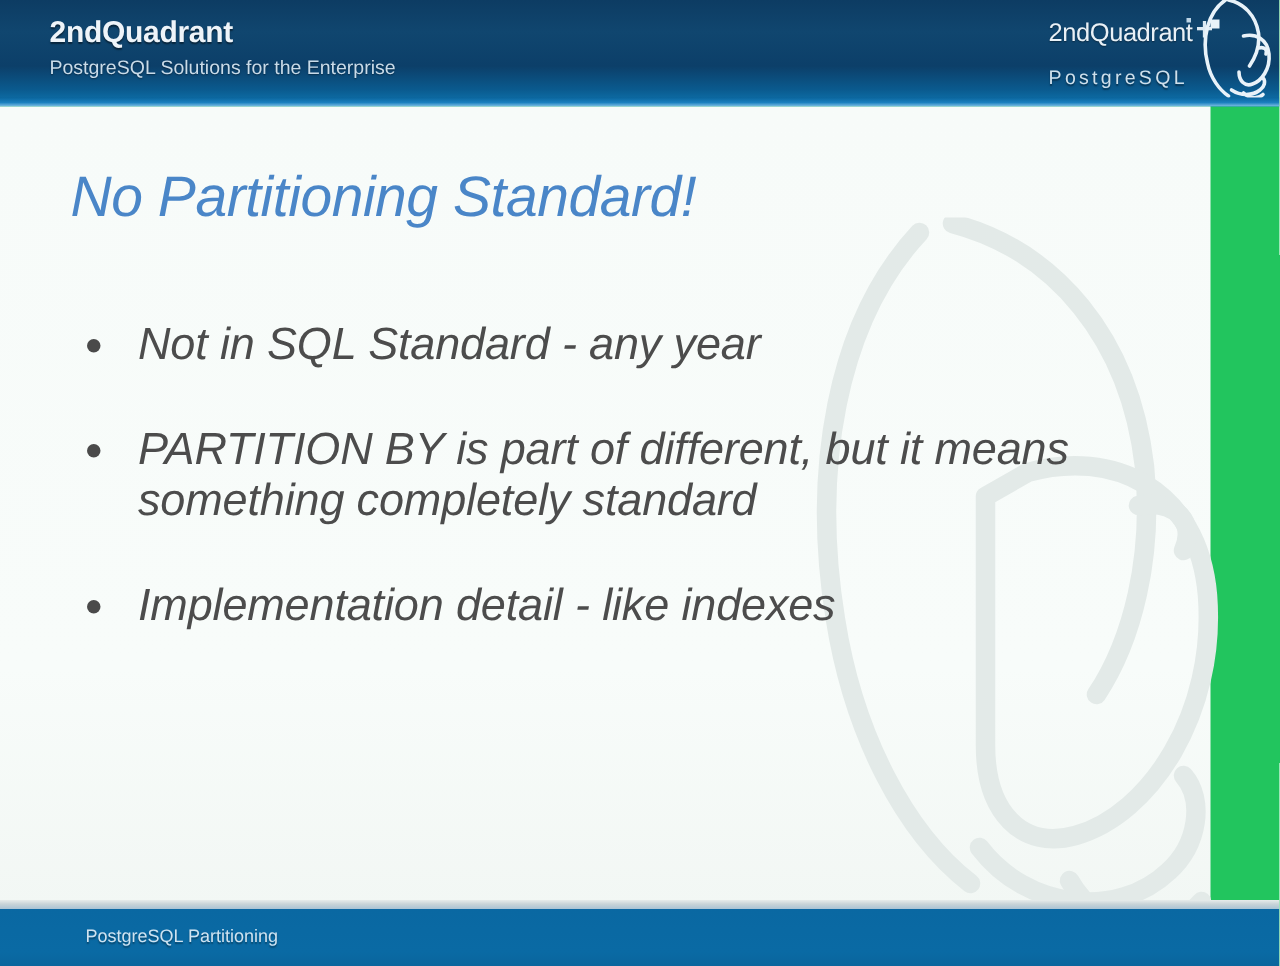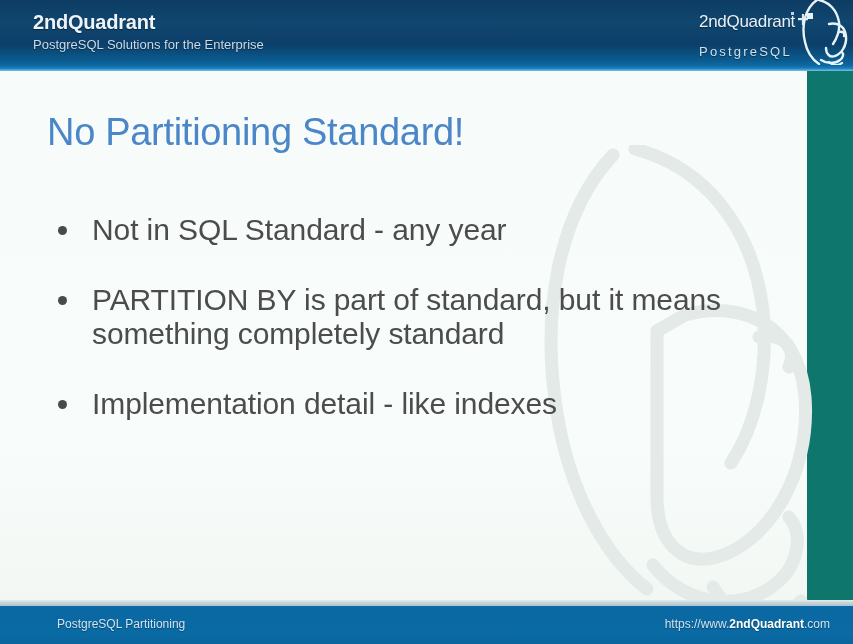--- a/index.html
+++ b/index.html
@@ -5,21 +5,21 @@
   html, body {
     margin: 0;
     padding: 0;
     background: #ffffff;
   }
   #slide {
     position: relative;
     width: 853px;
     height: 644px;
     overflow: hidden;
-    background: #0f766e;
+    background: #22c55e;
     font-family: "Liberation Sans", sans-serif;
   }
 
   
   .header {
     position: absolute;
     left: 0; top: 0;
     width: 853px;
     height: 71px;
     background: linear-gradient(180deg,
@@ -98,20 +98,21 @@
     pointer-events: none;
   }
 
   
   .body {
     position: absolute;
     left: 0; top: 71px;
     width: 807px;
     height: 535px;
     background: linear-gradient(180deg, #f7fbf9 0%, #f8fcfa 70%, #f2f7f4 100%);
+    font-style: italic;
   }
   .title {
     position: absolute;
     left: 47px; top: 40px;
     font-size: 38px;
     color: #4a86c8;
     letter-spacing: -0.3px;
     white-space: nowrap;
   }
 
@@ -221,31 +222,30 @@
 
     <div class="bullets">
 
       <div class="bullet">
         <span class="dot"></span>
         <span>Not in SQL Standard - any year</span>
       </div>
 
       <div class="bullet">
         <span class="dot"></span>
-        <span>PARTITION BY is part of standard, but it means</span>
+        <span>PARTITION BY is part of different, but it means</span>
         <span class="line2">something completely standard</span>
       </div>
 
       <div class="bullet">
         <span class="dot"></span>
         <span>Implementation detail - like indexes</span>
       </div>
 
     </div>
   </div>
 
   <div class="footer-sep"></div>
   <div class="footer">
     <div class="footer-left">PostgreSQL Partitioning</div>
-    <div class="footer-right"><span>https://www.</span><b>2ndQuadrant</b><span>.com</span></div>
   </div>
 
 </div>
 
 </body></html>

